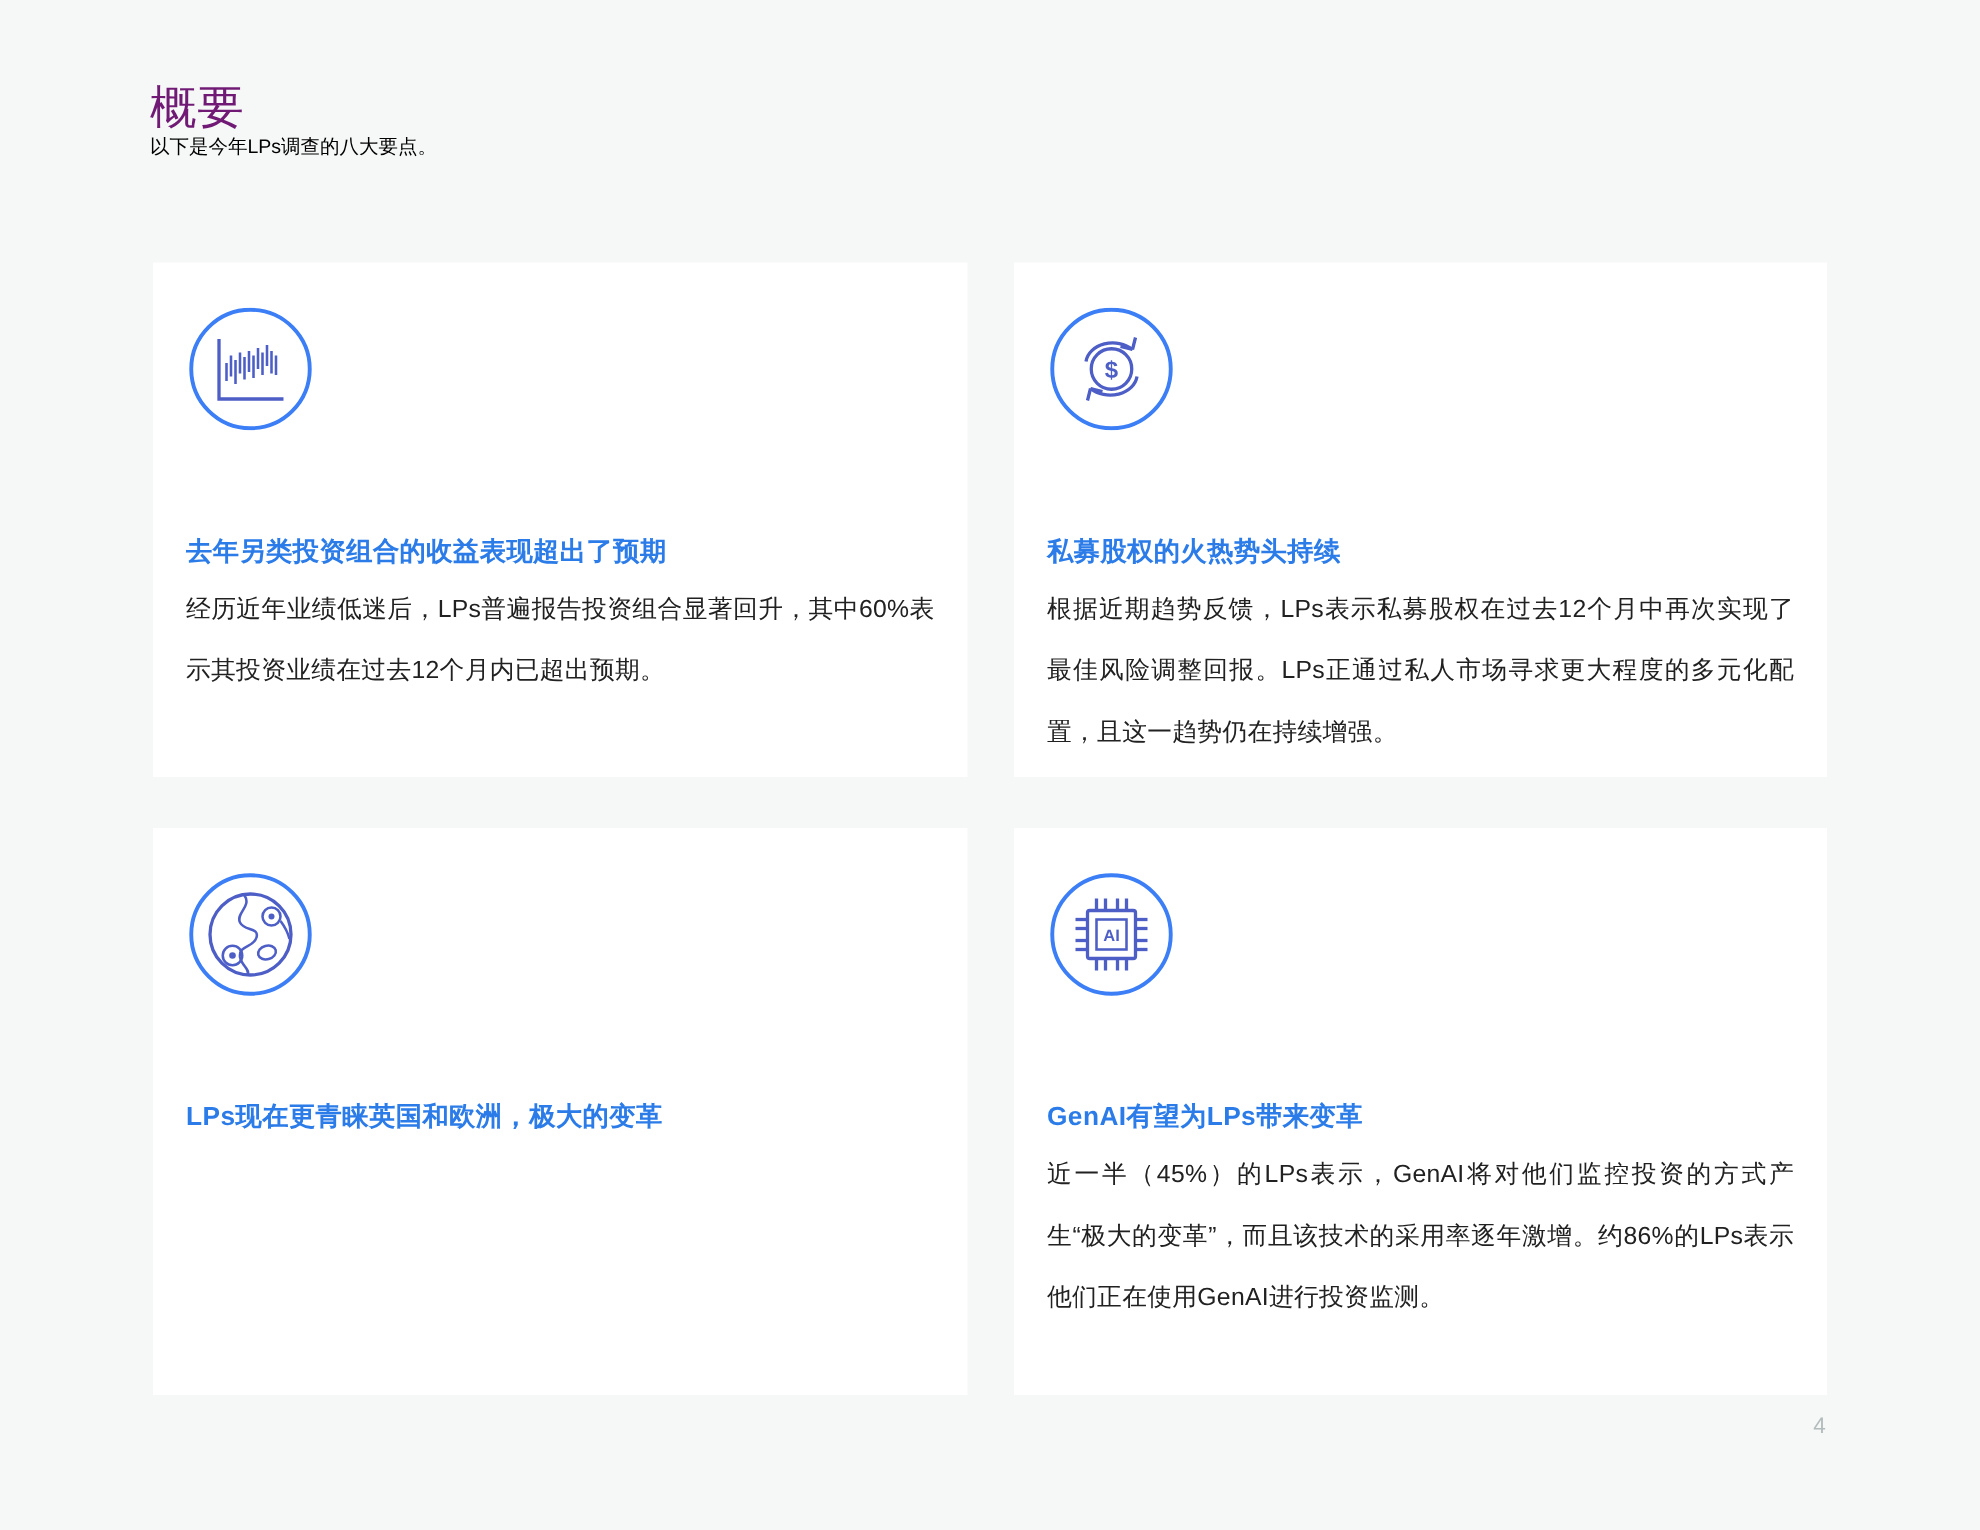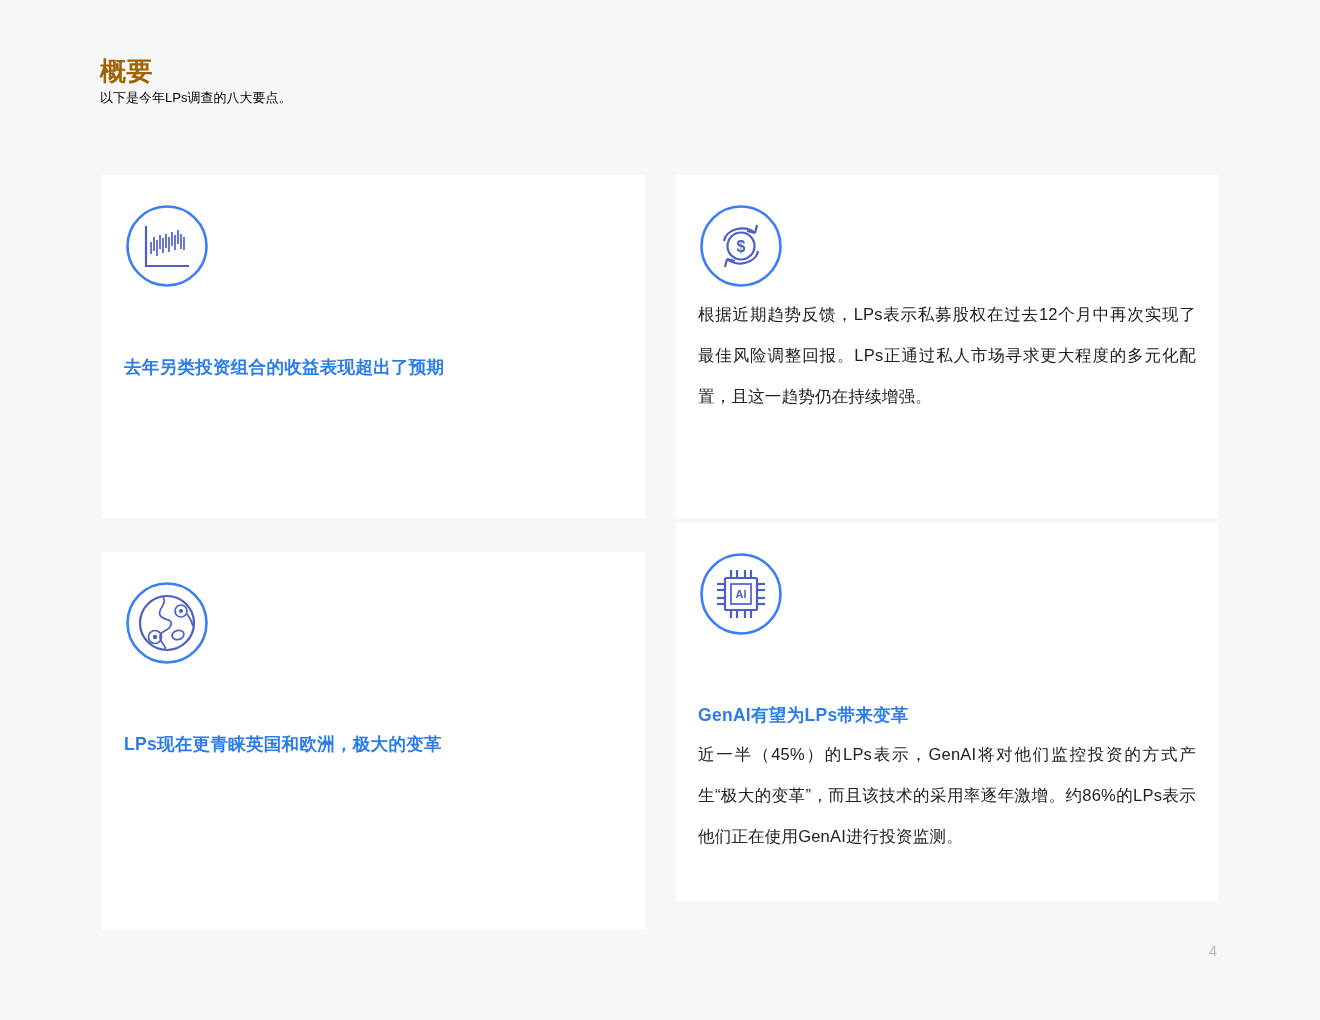--- a/index.html
+++ b/index.html
@@ -7,35 +7,35 @@
     width: 1320px; height: 1020px;
     font-family: "Liberation Sans", "DejaVu Sans", sans-serif;
     background: #f6f7f7;
     overflow: hidden;
     position: relative;
   }
   .page { position: absolute; inset: 0; }
 
   .header { position: absolute; left: 100px; top: 58px; }
   .page-title {
-    font-size: 26px; font-weight: 700; color: #a16207;
+    font-size: 31px; font-weight: 400; color: #701a75;
     line-height: 27px; letter-spacing: 0.5px;
   }
   .page-subtitle {
     font-size: 13px; color: #000000; margin-top: 3px; line-height: 20px;
   }
 
   .card {
     position: absolute; background: #ffffff;
     padding: 30px 22px 0 22px;
   }
   .card-1 { left: 102px; top: 175px; width: 543px; height: 343px; }
   .card-2 { left: 676px; top: 175px; width: 542px; height: 343px; }
   .card-3 { left: 102px; top: 552px; width: 543px; height: 378px; }
-  .card-4 { left: 676px; top: 523px; width: 542px; height: 378px; }
+  .card-4 { left: 676px; top: 552px; width: 542px; height: 378px; }
 
   .icon-circle {
     width: 82px; height: 82px; margin-left: 2px;
   }
   .card-heading {
     margin-top: 68px;
     font-size: 17.5px; font-weight: 700; color: #2b7ce8;
     line-height: 24px; letter-spacing: 0.3px;
   }
   .card-body {
@@ -82,34 +82,36 @@
           <path d="M43 32 V47"></path>
             <path d="M46 27 V41"></path>
             <path d="M49 30 V45"></path>
           <path d="M52 25 V39"></path>
             <path d="M55 29 V44"></path>
             <path d="M58 32 V45"></path>
         </g>
       </svg>
     </div>
     <h2 class="card-heading">去年另类投资组合的收益表现超出了预期</h2>
+    <p class="card-body">经历近年业绩低迷后，LPs普遍报告投资组合显著回升，其中60%表示其投资业绩在过去12个月内已超出预期。</p>
   </section>
 
   <section class="card card-2">
     <div class="icon-circle">
       <svg width="82" height="82" viewBox="0 0 82 82" aria-hidden="true">
         <circle class="ring" cx="41" cy="41" r="39.5"></circle>
         <circle class="glyph" cx="41" cy="41" r="13.5"></circle>
         <text class="glyph-text" x="41" y="47" font-size="16" text-anchor="middle">$</text>
         <path class="glyph" d="M24 36 A18 14 0 0 1 55 28"></path>
         <path class="glyph" d="M55 28 l2 -8 M55 28 l-8 -2"></path>
         <path class="glyph" d="M58 46 A18 14 0 0 1 27 54"></path>
         <path class="glyph" d="M27 54 l-2 8 M27 54 l8 2"></path>
       </svg>
     </div>
+    <h2 class="card-heading">私募股权的火热势头持续</h2>
     <p class="card-body">根据近期趋势反馈，LPs表示私募股权在过去12个月中再次实现了最佳风险调整回报。LPs正通过私人市场寻求更大程度的多元化配置，且这一趋势仍在持续增强。</p>
   </section>
 
   <section class="card card-3">
     <div class="icon-circle">
       <svg width="82" height="82" viewBox="0 0 82 82" aria-hidden="true">
         <circle class="ring" cx="41" cy="41" r="39.5"></circle>
         <circle class="glyph" cx="41" cy="41" r="27"></circle>
         <path class="glyph-thin" d="M37 15 C42 22 31 27 34 33 C37 39 47 36 45 43 C43 50 33 48 34 56 C35 62 41 64 39 68"></path>
         <circle class="glyph-thin" cx="55" cy="29" r="6"></circle>

